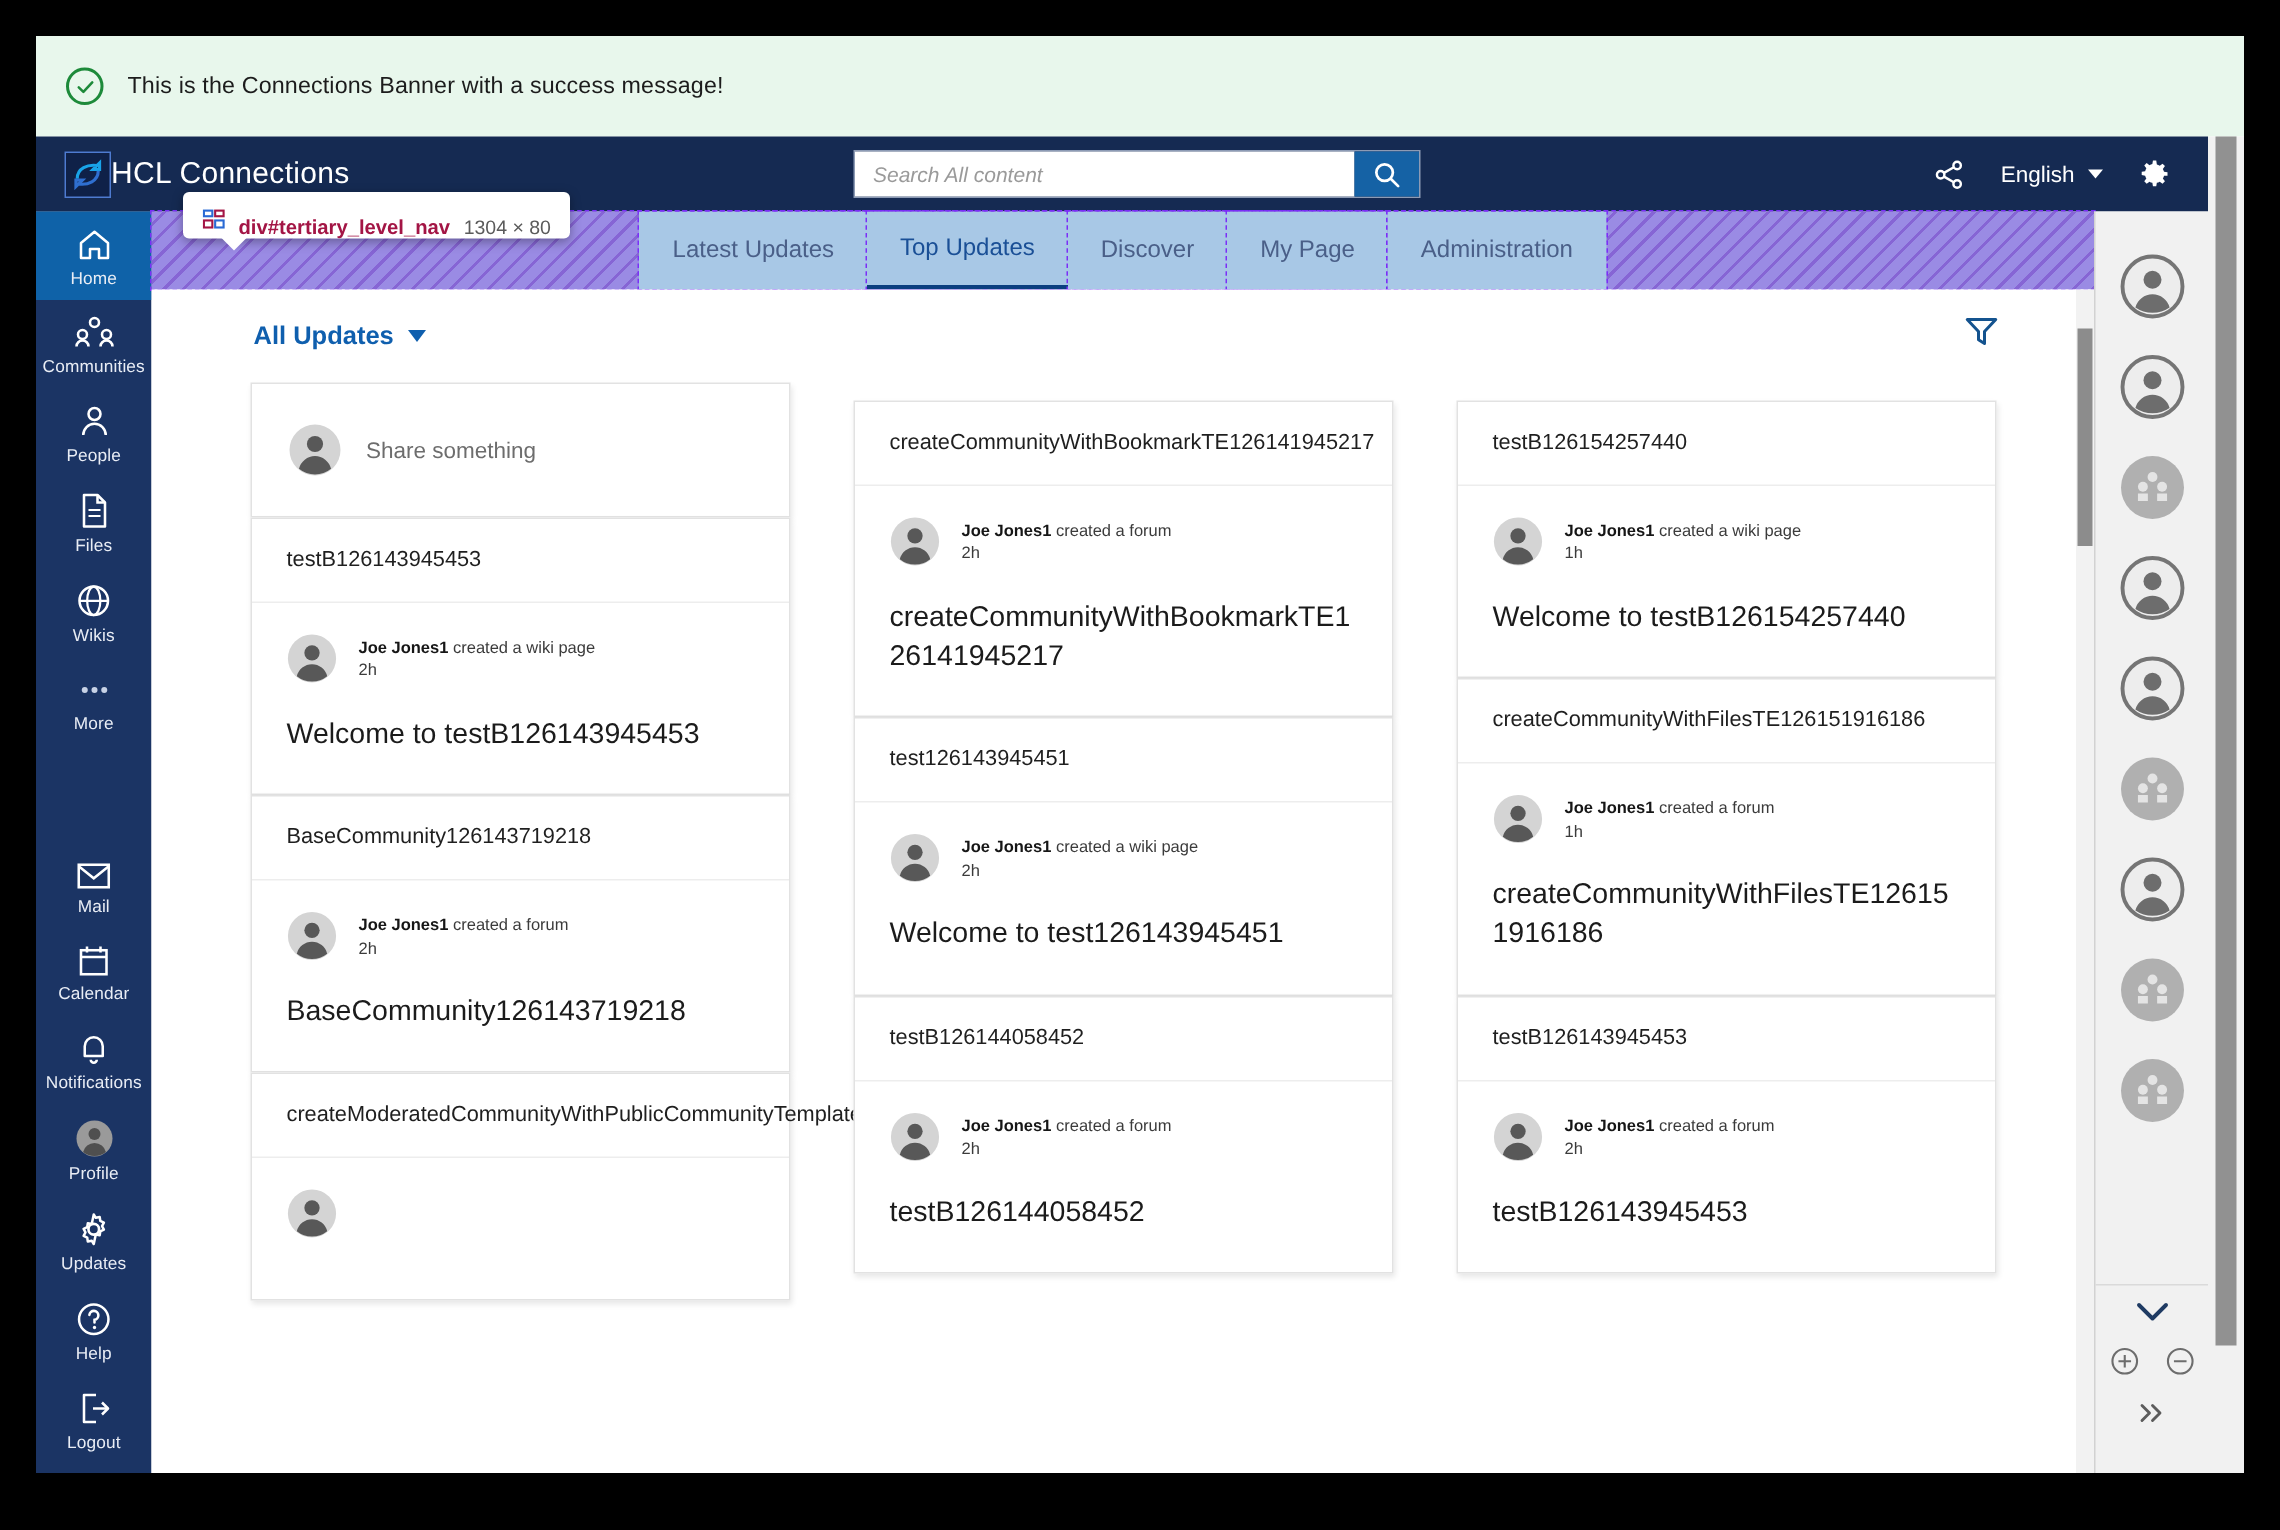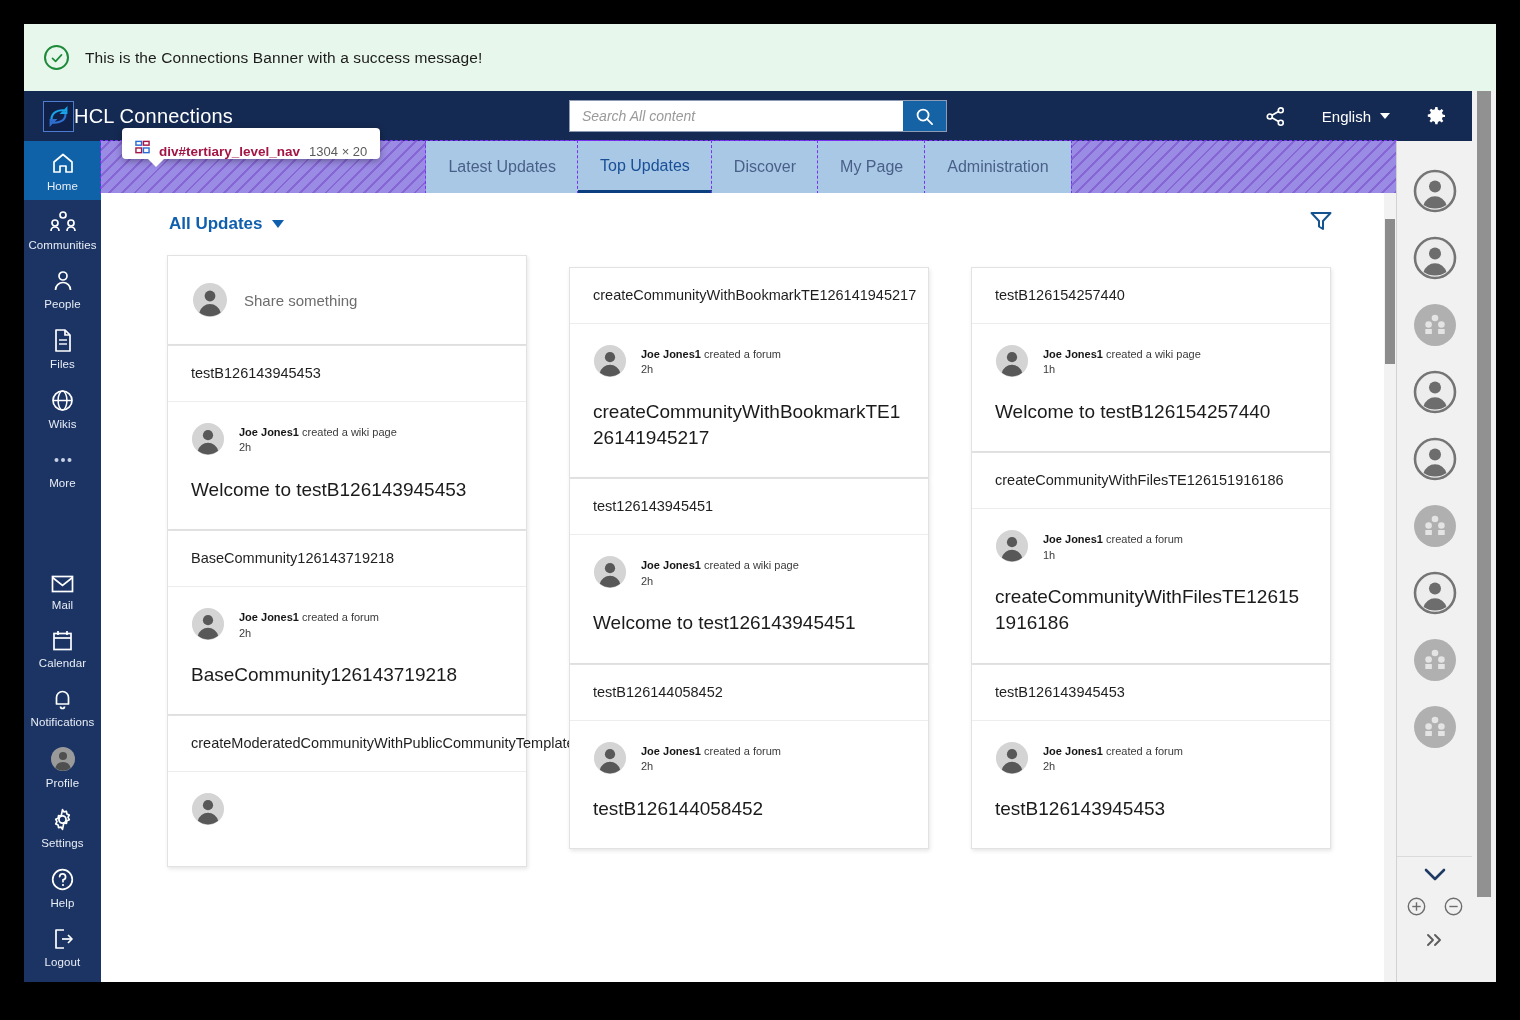--- a/index.html
+++ b/index.html
@@ -61,21 +61,21 @@
     padding: 0 12px; font-size: 14px; font-style: italic;
     color: #2b2b2b; font-family: "Liberation Sans", sans-serif;
   }
   #search-input::placeholder { color: #9a9a9a; font-style: italic; }
   #search-btn {
     width: 43px; background: #1562a5; border: 0; cursor: pointer;
     display: flex; align-items: center; justify-content: center;
   }
   #header-right {
     position: absolute; right: 0; top: 0; height: 50px;
-    display: flex; align-items: center; gap: 16px;
+    display: flex; align-items: center; gap: 4px;
   }
   .hdr-icon {
     width: 48px; height: 50px; display: flex;
     align-items: center; justify-content: center; cursor: pointer;
   }
   #lang {
     display: flex; align-items: center; gap: 9px; cursor: pointer;
     color: #ffffff; font-size: 15px; padding: 0 6px;
   }
   .caret-dn {
@@ -363,21 +363,21 @@
         <circle cx="13" cy="10" r="4" fill="#4f4f4f"></circle>
         <path d="M5.4 22a7.8 7.8 0 0 1 15.2 0 12 12 0 0 1-15.2 0z" fill="#4f4f4f"></path>
       </svg>
       <span class="rail-label">Profile</span>
     </div>
     <div class="rail-item">
       <svg width="25" height="25" viewBox="0 0 24 24">
         <circle cx="12" cy="12" r="3.4" fill="none" stroke="#fff" stroke-width="1.7"></circle>
         <path d="M12 2.5l1.3 2.2 2.5-.5.4 2.5 2.3 1.1-1.2 2.2 1.2 2.2-2.3 1.1-.4 2.5-2.5-.5L12 21.5l-1.3-2.2-2.5.5-.4-2.5-2.3-1.1 1.2-2.2-1.2-2.2 2.3-1.1.4-2.5 2.5.5z" fill="none" stroke="#fff" stroke-width="1.6" stroke-linejoin="round"></path>
       </svg>
-      <span class="rail-label">Settings</span>
+      <span class="rail-label">Updates</span>
     </div>
     <div class="rail-item">
       <svg width="25" height="25" viewBox="0 0 25 25">
         <circle cx="12.5" cy="12.5" r="9.8" fill="none" stroke="#fff" stroke-width="1.7"></circle>
         <path d="M9.6 9.6a3 3 0 1 1 3.4 3.3v1.8" fill="none" stroke="#fff" stroke-width="1.7" stroke-linecap="round"></path>
         <circle cx="13" cy="18" r="1.1" fill="#fff"></circle>
       </svg>
       <span class="rail-label">Help</span>
     </div>
     <div class="rail-item" style="padding-bottom:14px;">
@@ -708,17 +708,17 @@
   <div id="inspect-tip">
     <span>
       <svg width="15" height="15" viewBox="0 0 16 16">
         <rect x="1" y="1.5" width="6" height="4" fill="none" stroke="#2a6ad4" stroke-width="1.5"></rect>
         <rect x="9" y="1.5" width="6" height="4" fill="none" stroke="#a31545" stroke-width="1.5"></rect>
         <rect x="1" y="8.5" width="6" height="5" fill="none" stroke="#a31545" stroke-width="1.5"></rect>
         <rect x="9" y="8.5" width="6" height="5" fill="none" stroke="#2a6ad4" stroke-width="1.5"></rect>
       </svg>
     </span>
     <span class="sel">div#tertiary_level_nav</span>
-    <span class="dim">1304 × 20</span>
+    <span class="dim">1304 × 80</span>
     <span class="arrow"></span>
   </div>
 
 </div>
 
 </body></html>

